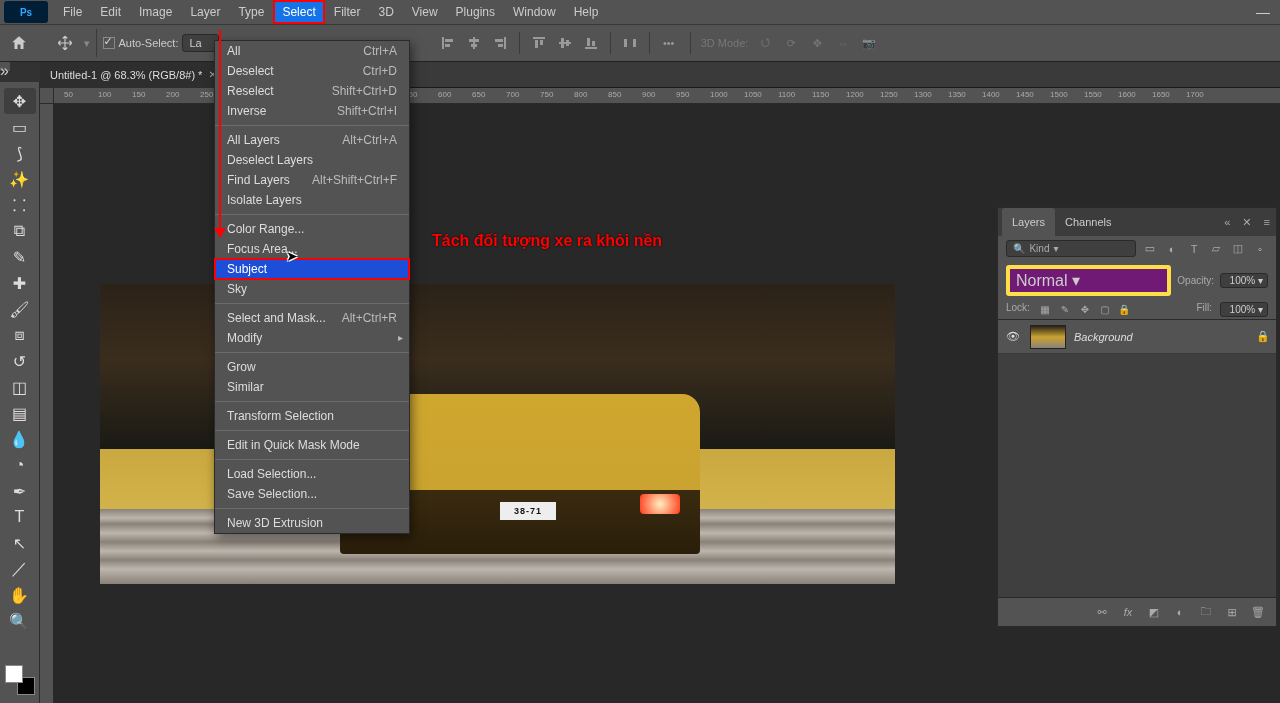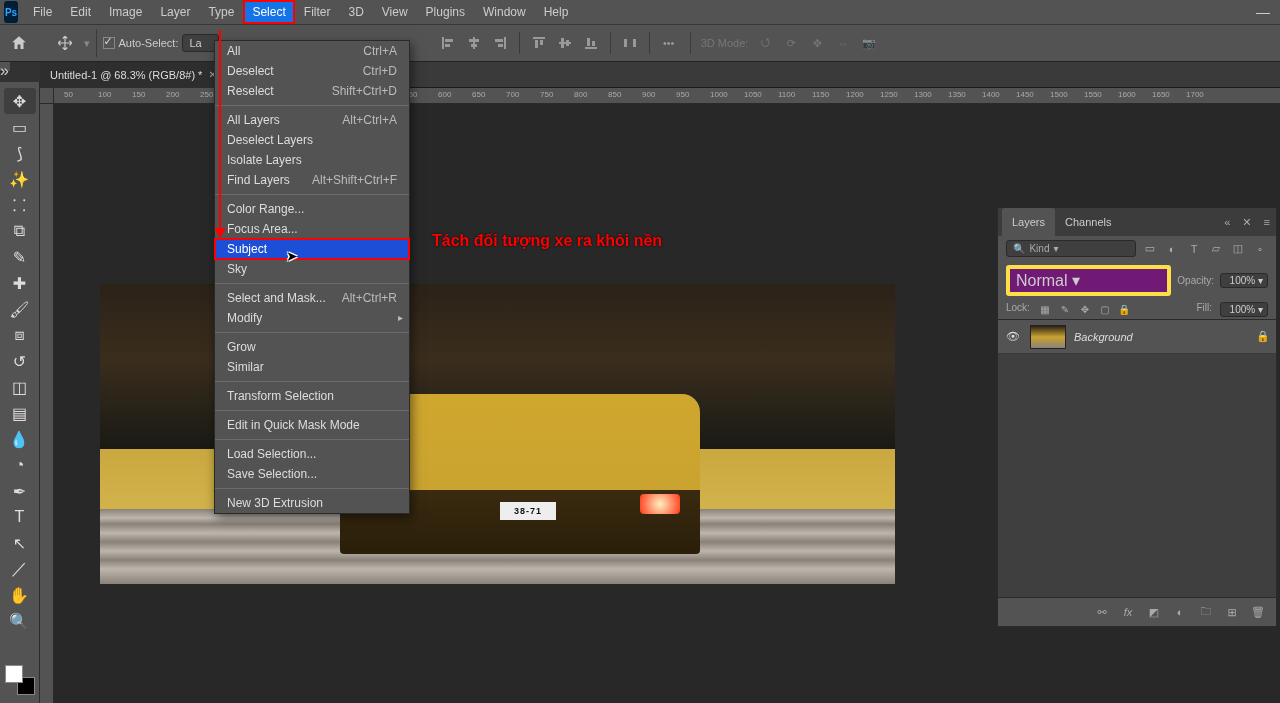--- a/index.html
+++ b/index.html
@@ -1,20 +1,20 @@
 <!DOCTYPE html>
 <html><head>
 <meta charset="utf-8">
 <style>
   * { margin: 0; padding: 0; box-sizing: border-box; font-family: "Segoe UI", Tahoma, sans-serif; user-select: none; }
   body { width: 1280px; height: 703px; background: #323232; color: #ccc; overflow: hidden; position: relative; }
 
   
   .menubar { height: 24px; background: #535353; display: flex; align-items: center; font-size: 12px; }
-  .ps-logo { width: 14px; height: 22px; margin: 0 6px 0 4px; background: #001e36; color: #31a8ff; font-weight: bold; display: flex; align-items: center; justify-content: center; border-radius: 3px; font-size: 10px; }
+  .ps-logo { width: 44px; height: 22px; margin: 0 6px 0 4px; background: #001e36; color: #31a8ff; font-weight: bold; display: flex; align-items: center; justify-content: center; border-radius: 3px; font-size: 10px; }
   .menu-item { padding: 0 9px; line-height: 24px; cursor: pointer; }
   .menu-item.active { background: #1473e6; color: #fff; outline: 2px solid #ff0000; outline-offset: -2px; }
   .menubar-spacer { flex: 1; }
   .minimize-icon { padding: 0 10px; color: #ccc; font-size: 14px; }
 
   
   .optionsbar { height: 38px; background: #535353; display: flex; align-items: center; padding: 0 6px; font-size: 11px; border-top: 1px solid #383838; border-bottom: 1px solid #222; gap: 6px; }
   .home-icon { width: 26px; height: 26px; display: flex; align-items: center; justify-content: center; }
   .move-cursor-icon { width: 26px; height: 26px; display: flex; align-items: center; justify-content: center; margin-left: 14px; }
   .opt-group { display: flex; align-items: center; gap: 4px; padding: 0 6px; border-left: 1px solid #3a3a3a; height: 28px; }
@@ -305,34 +305,38 @@
       <span style="color: rgb(187, 187, 187);">Ctrl+A</span>
     </div>
     <div class="dd-item">
       <span>Deselect</span>
       <span style="color: rgb(187, 187, 187);">Ctrl+D</span>
     </div>
     <div class="dd-item">
       <span>Reselect</span>
       <span style="color: rgb(187, 187, 187);">Shift+Ctrl+D</span>
     </div>
+    <div class="dd-item">
+      <span>Inverse</span>
+      <span style="color: rgb(187, 187, 187);">Shift+Ctrl+I</span>
+    </div>
     <div class="dd-sep"></div>
     <div class="dd-item">
       <span>All Layers</span>
       <span style="color: rgb(187, 187, 187);">Alt+Ctrl+A</span>
     </div>
     <div class="dd-item">
       <span>Deselect Layers</span>
     </div>
     <div class="dd-item">
-      <span>Isolate Layers</span>
-    </div>
-    <div class="dd-item">
       <span>Find Layers</span>
       <span style="color: rgb(187, 187, 187);">Alt+Shift+Ctrl+F</span>
+    </div>
+    <div class="dd-item">
+      <span>Isolate Layers</span>
     </div>
     <div class="dd-sep"></div>
     <div class="dd-item">
       <span>Color Range...</span>
     </div>
     <div class="dd-item">
       <span>Focus Area...</span>
     </div>
     <div class="dd-item highlighted">
       <span>Subject</span>

